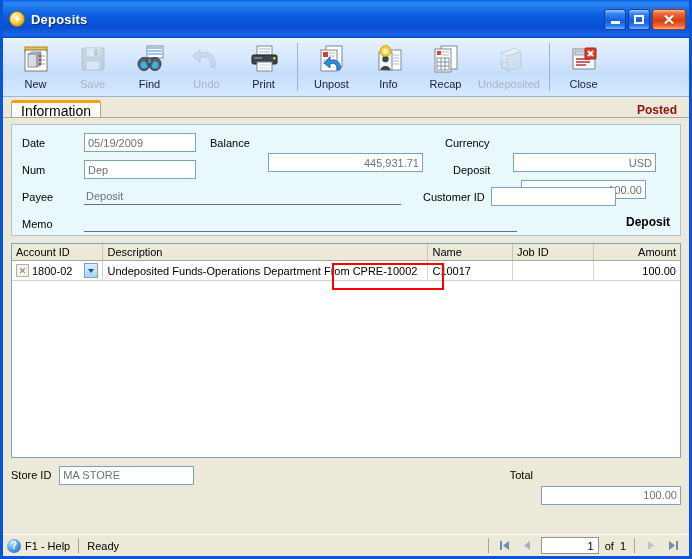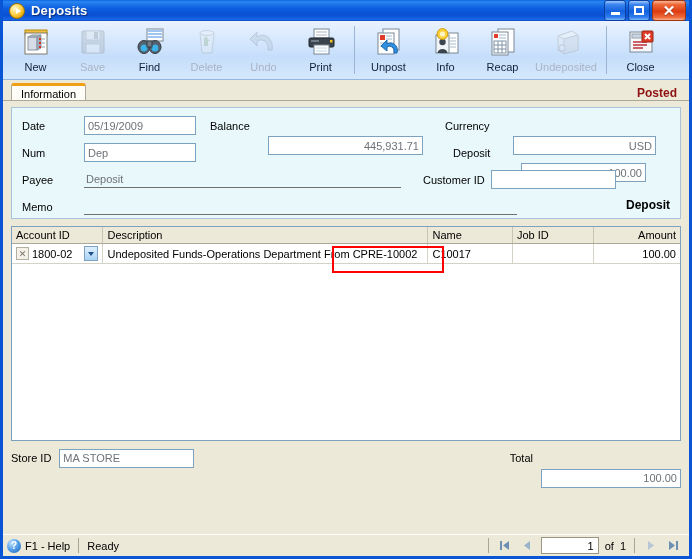--- a/index.html
+++ b/index.html
@@ -18,21 +18,21 @@
     width: 692px; height: 559px;
     box-sizing: border-box;
     border: 3px solid #0a55d6;
     border-top: none;
     background: #ece9d8;
     display: flex;
     flex-direction: column;
   }
   
   .titlebar {
-    height: 21px;
+    height: 38px;
     background: linear-gradient(180deg,#0a64e0 0%, #2a86f2 8%, #0d5ee0 40%, #0a4fd2 72%, #1766e6 93%, #0b47bd 100%);
     display: flex;
     align-items: center;
     padding: 0 3px 0 6px;
     flex: 0 0 auto;
     position: relative;
   }
   .title-icon {
     width: 16px; height: 16px;
     border-radius: 50%;
@@ -126,21 +126,21 @@
   }
   .tab {
     height: 18px;
     padding: 0 9px;
     background: #fffdf7;
     border: 1px solid #aca899;
     border-bottom: none;
     border-top: 3px solid #f0a017;
     border-radius: 3px 3px 0 0;
     display: flex; align-items: center;
-    font-size: 11px;
+    font-size: 14px;
     box-sizing: border-box;
     position: relative;
     top: 1px;
   }
   .posted {
     margin-left: auto;
     margin-right: 12px;
     color: #8f1212;
     font-weight: bold;
     font-size: 12px;
@@ -394,30 +394,20 @@
           <ellipse cx="10" cy="21" rx="6" ry="6.5" fill="#55606c" stroke="#333c45"></ellipse>
           <ellipse cx="21" cy="21" rx="6" ry="6.5" fill="#55606c" stroke="#333c45"></ellipse>
           <ellipse cx="10" cy="22" rx="3.4" ry="3.6" fill="#3bb3ea"></ellipse>
           <ellipse cx="21" cy="22" rx="3.4" ry="3.6" fill="#3bb3ea"></ellipse>
           <rect x="13" y="15" width="5" height="6" fill="#6f7b88" stroke="#333c45"></rect>
         </svg>
       </div>
       <div class="tb-label">Find</div>
     </div>
 
-    <div class="tb-item disabled">
-      <div class="tb-icon">
-        <svg width="32" height="32" viewBox="0 0 32 32">
-          <path d="M9 7 L23 7 L21 27 L11 27 Z" fill="#e5f0f7" stroke="#8da7b8"></path>
-          <ellipse cx="16" cy="7" rx="7" ry="2.4" fill="#eef6fb" stroke="#8da7b8"></ellipse>
-          <path d="M13 12 L16 10 L16 12 L19 15 L17 15 L17 20 L13 20 Z" fill="#7bbf5e"></path>
-        </svg>
-      </div>
-      <div class="tb-label">Delete</div>
-    </div>
 
     <div class="tb-item disabled">
       <div class="tb-icon">
         <svg width="32" height="32" viewBox="0 0 32 32">
           <path d="M24 24 C26 12 16 6 9 11 L9 6 L2 13 L9 20 L9 15 C14 12 21 15 20 24 Z" fill="#9dc6ef" stroke="#6a94c4" stroke-width="1"></path>
         </svg>
       </div>
       <div class="tb-label">Undo</div>
     </div>
 

